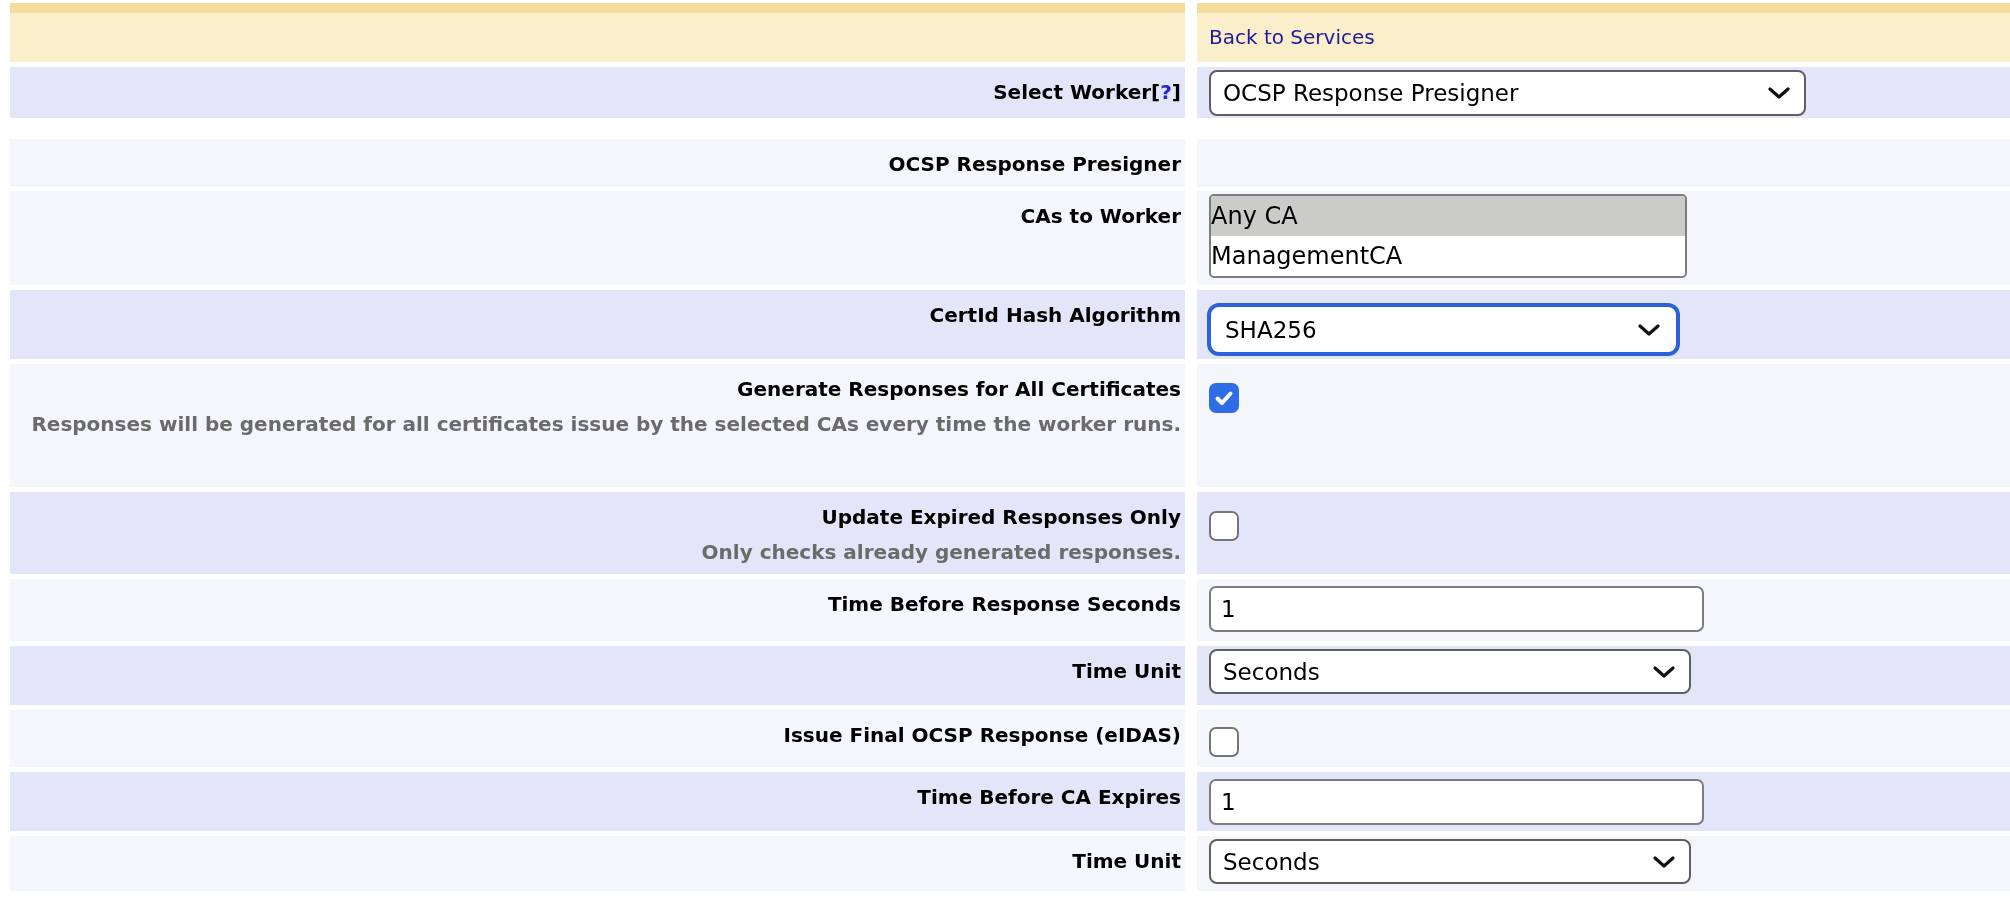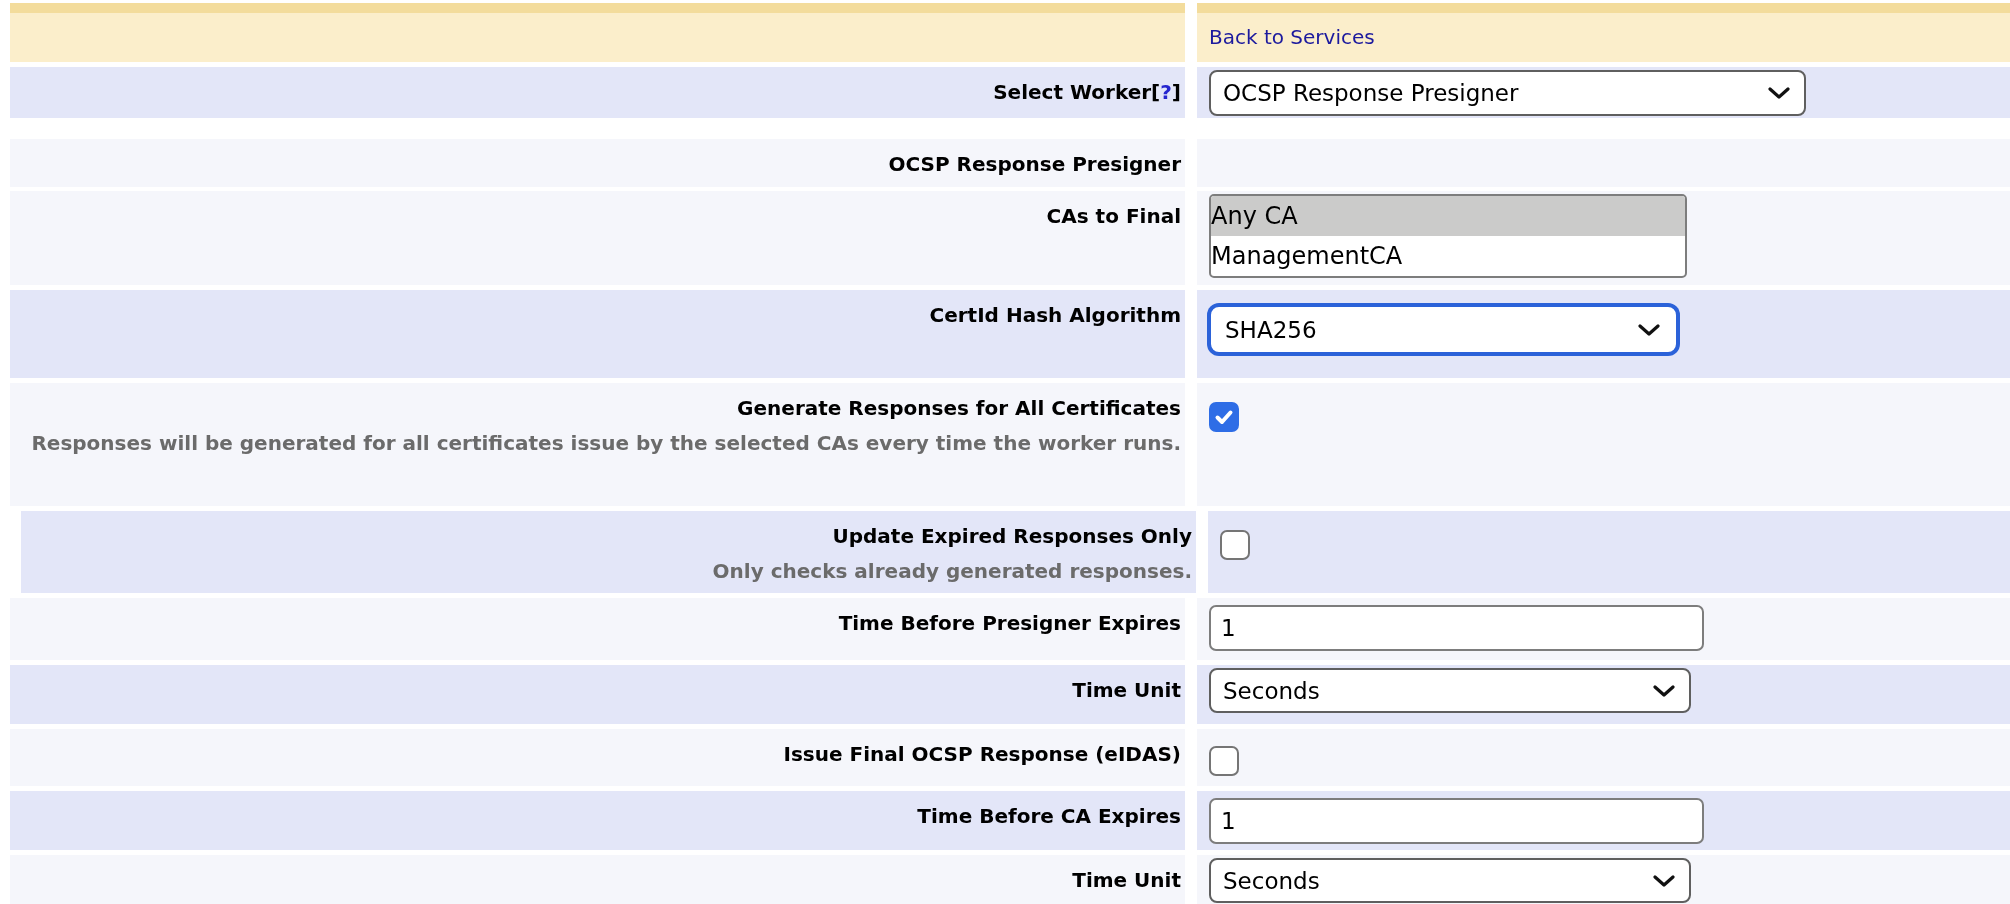--- a/index.html
+++ b/index.html
@@ -20,23 +20,23 @@
   .bg-cream .cell{background:var(--row_cream,#fbeecb);}
   .bg-lav   .cell{background:var(--row_lavender,#e3e6f8);}
   .bg-light .cell{background:var(--row_light,#f5f6fb);}
   
   .row-strip{height:10px;margin-bottom:0;}
   .row-strip .cell{padding:0;}
   .row-cream{height:49px;}
   .row-worker{height:51px;}
   .row-title{height:48px;margin-top:21px;margin-bottom:4px;}
   .row-cas{height:94px;}
-  .row-certid{height:88px;}
+  .row-certid{height:69px;}
   .row-generate{height:123px;justify-content:center;}
-  .row-update{height:82px;margin-left:11px;}
+  .row-update{height:82px;}
   .row-tbre{height:62px;}
   .row-tu1{height:59px;}
   .row-eidas{height:57px;}
   .row-tbce{height:59px;}
   .row-tu2{height:55px;}
   .bold-title{font-weight:bold;}
   .subtitle{color:var(--subtitle_gray,#6b6b6b);}
   a.backlink{
     display:inline-block;margin-top:4px;font-size:20px;line-height:35px;
     color:var(--link_navy,#1c1a9e);text-decoration:none;cursor:pointer;
@@ -107,21 +107,21 @@
       </div>
     </div>
   </div>
 
   <div class="row row-title bg-light">
     <div class="cell cell-label bold-title">OCSP Response Presigner</div>
     <div class="cell cell-control"></div>
   </div>
 
   <div class="row row-cas bg-light">
-    <div class="cell cell-label">CAs to Final</div>
+    <div class="cell cell-label">CAs to Worker</div>
     <div class="cell cell-control">
       <div class="listbox">
         <div class="option selected">Any CA</div>
         <div class="option">ManagementCA</div>
       </div>
     </div>
   </div>
 
   <div class="row row-certid bg-lav">
     <div class="cell cell-label">
@@ -157,21 +157,21 @@
       <div class="subtitle">Only checks already generated responses.</div>
     </div>
     <div class="cell cell-control">
       <div class="checkbox mt-lg">
         
       </div>
     </div>
   </div>
 
   <div class="row row-tbre bg-light">
-    <div class="cell cell-label">Time Before Presigner Expires</div>
+    <div class="cell cell-label">Time Before Response Seconds</div>
     <div class="cell cell-control">
       <input class="textbox" type="text" value="1" style="">
     </div>
   </div>
 
   <div class="row row-tu1 bg-lav">
     <div class="cell cell-label">Time Unit</div>
     <div class="cell cell-control">
       <div class="select select-time">
         <span class="sel-text">Seconds</span>

